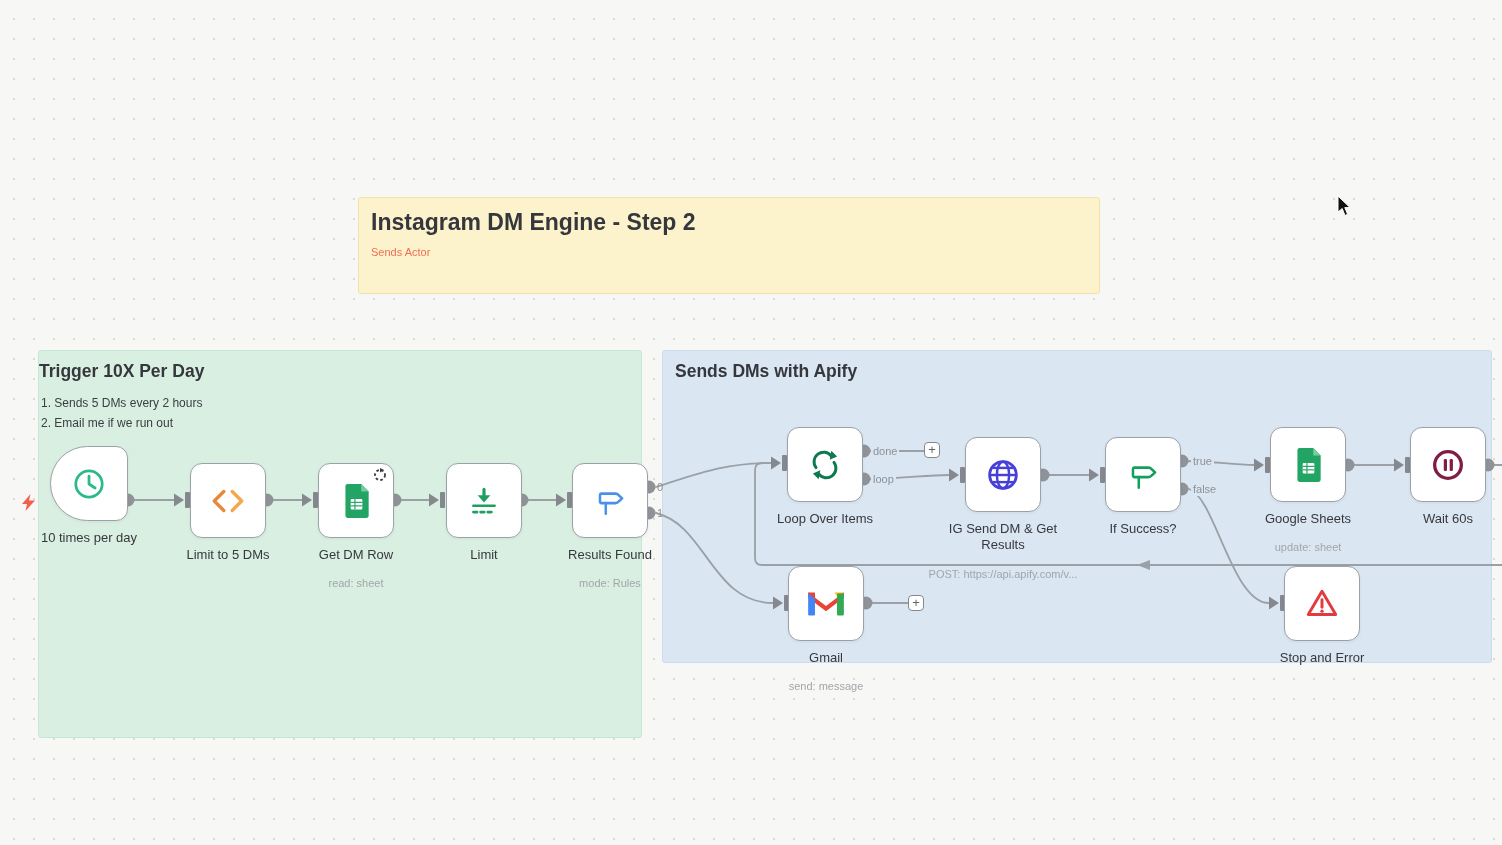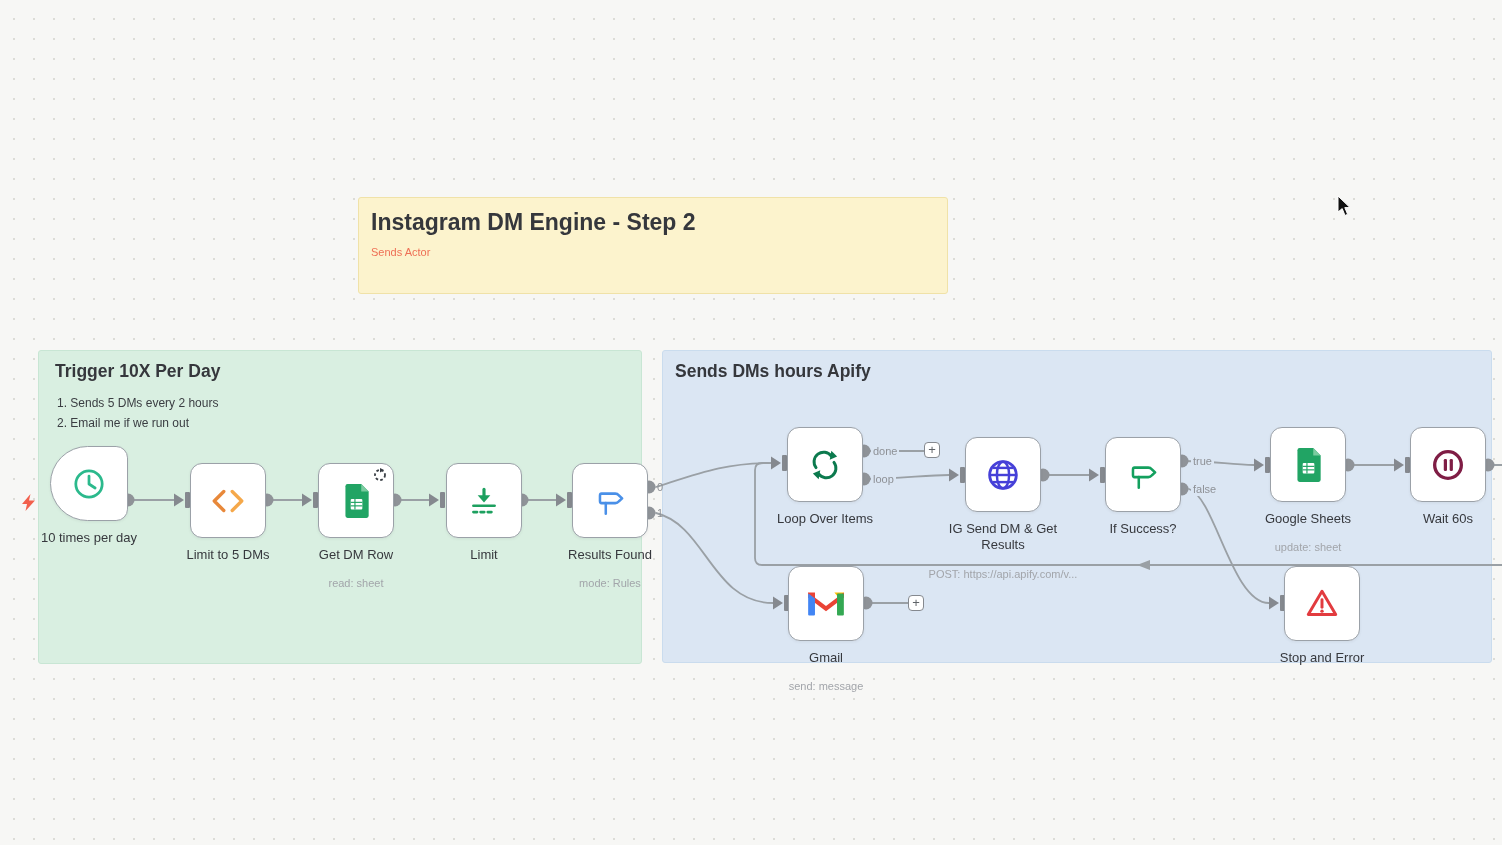--- a/index.html
+++ b/index.html
@@ -34,33 +34,33 @@
   .plus{position:absolute;width:16px;height:16px;border:1.6px solid #85898f;border-radius:4px;
         background:#fff;color:#5f6368;font-size:13px;line-height:14px;text-align:center;z-index:3;box-sizing:border-box;}
   .cursor{position:absolute;z-index:9;}
   .bolt{position:absolute;z-index:3;}
 </style>
 </head>
 <body>
 
 <div class="canvas">
 
-  <div class="sticky sticky-yellow" style="left:358px;top:197px;width:590px;height:97px;padding:11px 12px;">
+  <div class="sticky sticky-yellow" style="left:358px;top:197px;width:742px;height:97px;padding:11px 12px;">
     <h1>Instagram DM Engine - Step 2</h1>
     <span class="link">Sends Actor</span>
   </div>
 
-  <div class="sticky sticky-green" style="left:38px;top:350px;width:604px;height:314px;padding:10px 16px;">
+  <div class="sticky sticky-green" style="left:38px;top:350px;width:604px;height:388px;padding:10px 0;">
     <h3>Trigger 10X Per Day</h3>
     <div class="note-line" style="margin-top:14px;margin-left:2px;">1. Sends 5 DMs every 2 hours</div>
     <div class="note-line" style="margin-left:2px;">2. Email me if we run out</div>
   </div>
 
   <div class="sticky sticky-blue" style="left:662px;top:350px;width:830px;height:313px;padding:10px 12px;">
-    <h3>Sends DMs hours Apify</h3>
+    <h3>Sends DMs with Apify</h3>
   </div>
 
   <svg class="edges" width="1502" height="845" viewBox="0 0 1502 845">
     <g stroke="#9aa0a5" stroke-width="1.8" fill="none" stroke-linecap="round">
       <path d="M128 500 H174"></path>
       <path d="M267 500 H302"></path>
       <path d="M395 500 H429"></path>
       <path d="M522 500 H556"></path>
       <path d="M656 487 C700 473 725 463 771 463"></path>
       <path d="M656 513 C706 525 712 603 773 603"></path>

